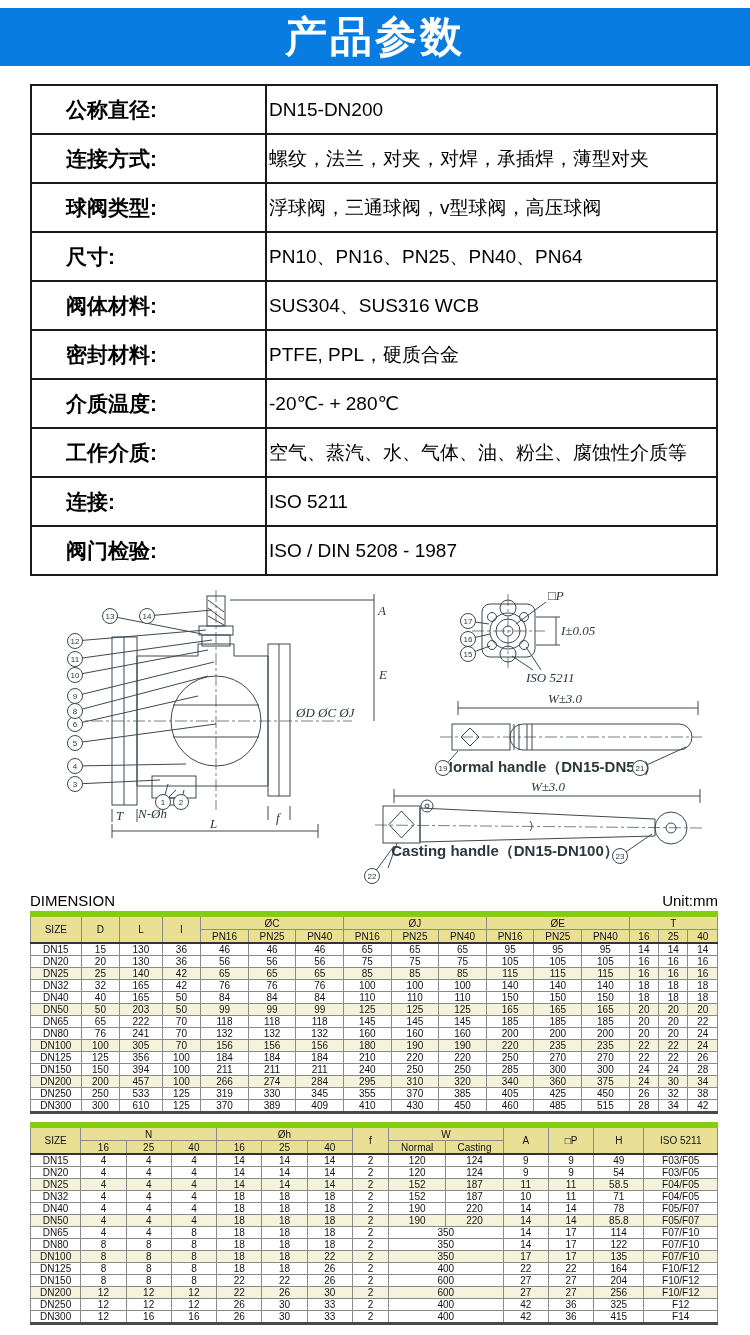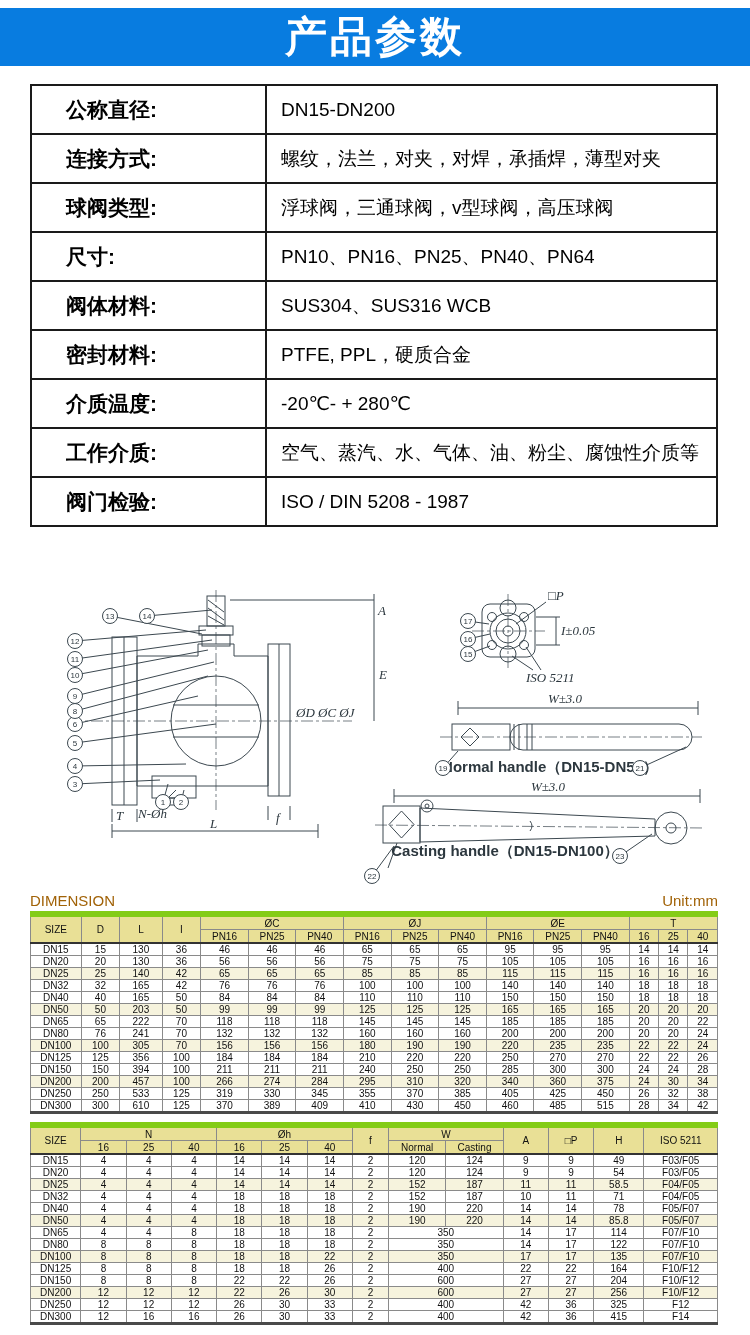--- a/index.html
+++ b/index.html
@@ -8,35 +8,35 @@
 
   
   .banner{position:absolute;top:8px;left:0;width:750px;height:58px;background:#087ce0;
           display:flex;align-items:center;justify-content:center;}
   .banner h1{margin:12px;color:#fff;font-size:42px;font-weight:bold;letter-spacing:3px;}
 
   
   .spec{position:absolute;top:84px;left:30px;width:688px;border-collapse:collapse;table-layout:fixed;}
   .spec td{border:2px solid #1a1a1a;height:45px;color:#000;vertical-align:middle;}
   .spec td.sl{width:198px;font-size:21px;font-weight:bold;padding-left:34px;}
-  .spec td.sv{font-size:19px;padding-left:14px;}
+  .spec td.sv{font-size:19px;padding-left:2px;}
 
   
   .drawing{position:absolute;top:584px;left:0;}
   .draw *{stroke:#3c4850;stroke-width:1;fill:none;}
   .draw text{stroke:none;fill:#2c373e;}
   .draw .cl{stroke-dasharray:12 3 3 3;stroke-width:0.7;}
   .dim{font:italic 13px "Liberation Serif","DejaVu Serif",serif;}
   .cap{font:bold 15px "Liberation Sans",sans-serif;}
   .co-c{fill:#fff;stroke:#3c4850;}
   .co-t{font:8px "Liberation Sans",sans-serif;text-anchor:middle;}
 
   
   .dimhead{position:absolute;top:892px;left:30px;width:688px;display:flex;
-           justify-content:space-between;font-size:15px;color:#a16207;}
+           justify-content:space-between;font-size:15px;color:#000000;}
   .dt{border-collapse:collapse;table-layout:fixed;width:688px;position:absolute;left:30px;
       border-top:6px solid #84cc16;border-bottom:3px solid #4a4a4a;}
   .dt th,.dt td{border:1px solid #8a8a8a;text-align:center;font-size:10px;line-height:11px;
                 height:11px;padding:0;color:#111;font-weight:normal;overflow:hidden;white-space:nowrap;}
   .dt thead th{background:var(--hdr,#e9e096);height:12px;}
   .dt thead{border-bottom:2px solid #333;}
   .dt tr.hl td{background:var(--hlt,#f6f3dd);}
   #dimtable{top:911px;}
   #bolttable{top:1122px;}
 </style>
@@ -75,20 +75,24 @@
           <td class="sl">密封材料:</td>
           <td class="sv">PTFE, PPL，硬质合金</td>
         </tr>
         <tr>
           <td class="sl">介质温度:</td>
           <td class="sv">-20℃- + 280℃</td>
         </tr>
         <tr>
           <td class="sl">工作介质:</td>
           <td class="sv">空气、蒸汽、水、气体、油、粉尘、腐蚀性介质等</td>
+        </tr>
+        <tr>
+          <td class="sl">连接:</td>
+          <td class="sv">ISO 5211</td>
         </tr>
         <tr>
           <td class="sl">阀门检验:</td>
           <td class="sv">ISO / DIN 5208 - 1987</td>
         </tr>
       </tbody>
   </table>
 
   <svg class="drawing" width="750" height="305" viewBox="0 0 750 305">
 

